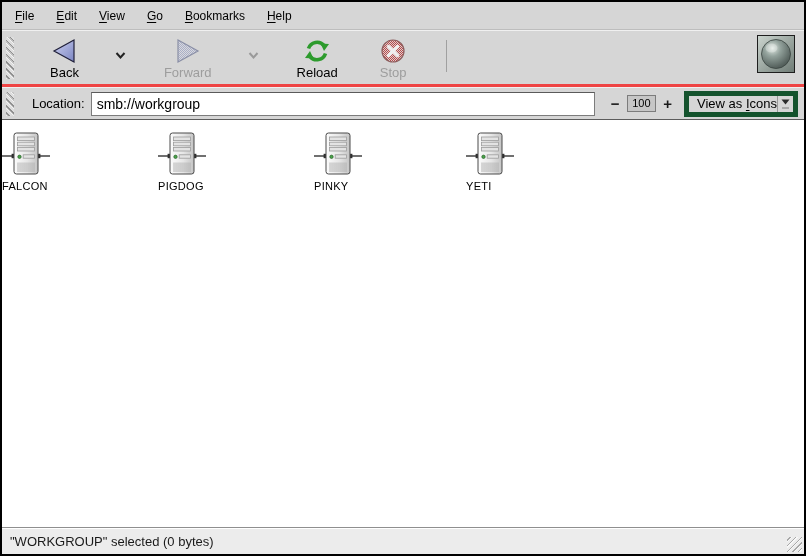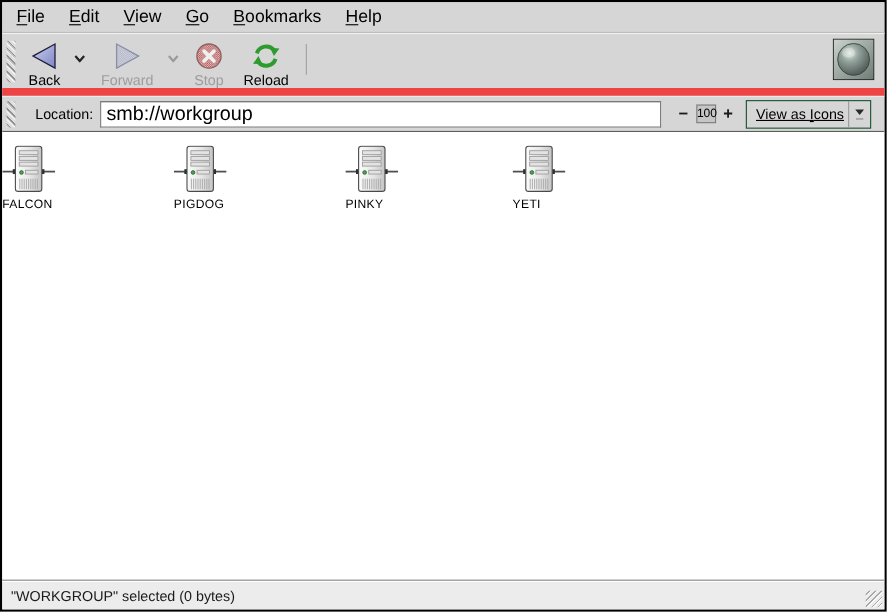--- a/index.html
+++ b/index.html
@@ -16,33 +16,34 @@
 
   
   .menubar {
     height: 28px; flex: 0 0 28px;
     display: flex; align-items: center;
     padding-left: 2px;
     background: #d6d6d6;
     border-bottom: 1px solid #bdbdbd;
   }
   .menu-item {
-    padding: 7px 11px; font-size: 16px; color: #000; cursor: default;
+    padding: 7px 11px; font-size: 12px; color: #000; cursor: default;
   }
   .u { text-decoration: underline; text-underline-offset: 2px; }
 
   
   .toolbar {
     flex: 0 0 57px; height: 57px;
     display: flex; align-items: stretch;
     padding: 3px 2px 2px 3px;
     background: #d6d6d6;
     border-top: 1px solid #f0f0f0;
-    border-bottom: 7px solid #ef4444;
+    border-bottom: 3px solid #ef4444;
     position: relative;
+    gap: 24px;
   }
   .handle {
     width: 8px; margin: 3px 2px 3px 1px; border-radius: 1px;
     background: repeating-linear-gradient(45deg,
       #f2f2f2 0 1px, #c2c2c2 1px 2px, #8f8f8f 2px 3px, #dedede 3px 5px);
   }
   .tbtn {
     display: flex; flex-direction: column; align-items: center;
     padding: 3px 7px 2px 7px; margin-left: 2px;
     border: 1px solid transparent; border-radius: 2px;
@@ -65,36 +66,36 @@
     background: #d6d6d6;
     border-top: 1px solid #f0f0f0;
     padding-right: 6px;
   }
   .locationbar .handle { height: 24px; margin-left: 4px; }
   .loc-label { font-size: 13px; color: #000; margin-left: 16px; white-space: nowrap; }
   .loc-input {
     width: 510px; height: 24px; margin-left: 6px;
     border: 1px solid #7c7c7c; border-top-color: #5a5a5a;
     background: #fff; font-family: "Liberation Sans", sans-serif;
-    font-size: 18px; color: #000; padding: 1px 5px; outline: none;
+    font-size: 14px; color: #000; padding: 1px 5px; outline: none;
   }
   .zoom-out, .zoom-in {
     font-size: 15px; font-weight: bold; color: #1a1a1a; line-height: 1;
     padding: 2px 3px; cursor: default;
   }
   .zoom-out { margin-left: 13px; }
   .zoom-level {
-    width: 18px; height: 17px; margin: 0 4px;
+    width: 30px; height: 17px; margin: 0 4px;
     background: #c6c6c6; border: 1px solid #7c7c7c;
-    font-size: 11px; color: #000; text-align: right; line-height: 15px;
+    font-size: 11px; color: #000; text-align: center; line-height: 15px;
   }
   .view-as {
     margin-left: 9px; width: 114px; height: 26px;
-    background: #d6d6d6; border: 1px solid #14532d;
-    display: flex; align-items: center; text-decoration: underline;
+    background: #d6d6d6; border: 5px solid #14532d;
+    display: flex; align-items: center;
   }
   .view-as-label { flex: 1; font-size: 13px; color: #000; padding-left: 8px; white-space: nowrap; }
   .view-as-ind {
     width: 20px; height: 100%; border-left: 1px solid #999;
     display: flex; flex-direction: column; align-items: center; justify-content: center; gap: 2px;
   }
 
   
   .content {
     flex: 1 1 auto; background: #fff;
@@ -199,41 +200,41 @@
       </span>
       <span class="tlabel">Forward</span>
     </div>
     <div class="tchevron">
       <svg width="11" height="7" viewBox="0 0 11 7">
           <polyline points="1.5,1 5.5,5.5 9.5,1" fill="none" stroke="#9a9a9a" stroke-width="2"></polyline>
         </svg>
     </div>
 
 
-    <div class="tbtn disabled">
-      <span class="ticon">
-        <svg width="26" height="26" viewBox="0 0 26 26">
-          <circle cx="13" cy="13" r="11" fill="url(#pChkRed)" stroke="#8d5f5f" stroke-width="1.2"></circle>
-          <line x1="8.5" y1="8.5" x2="17.5" y2="17.5" stroke="#efefef" stroke-width="3.4" stroke-linecap="round"></line>
-          <line x1="17.5" y1="8.5" x2="8.5" y2="17.5" stroke="#efefef" stroke-width="3.4" stroke-linecap="round"></line>
-        </svg>
-      </span>
-      <span class="tlabel">Stop</span>
-    </div>
-
     <div class="tbtn">
       <span class="ticon">
         <svg width="26" height="26" viewBox="0 0 26 26">
           <path d="M4.5,10.5 A9,9 0 0 1 20,7.5" fill="none" stroke="#2d9b2d" stroke-width="3.6"></path>
           <polygon points="16.5,5.5 25,6 20,13" fill="#2d9b2d"></polygon>
           <path d="M21.5,15.5 A9,9 0 0 1 6,18.5" fill="none" stroke="#2d9b2d" stroke-width="3.6"></path>
           <polygon points="9.5,20.5 1,20 6,13" fill="#2d9b2d"></polygon>
         </svg>
       </span>
       <span class="tlabel">Reload</span>
+    </div>
+
+    <div class="tbtn disabled">
+      <span class="ticon">
+        <svg width="26" height="26" viewBox="0 0 26 26">
+          <circle cx="13" cy="13" r="11" fill="url(#pChkRed)" stroke="#8d5f5f" stroke-width="1.2"></circle>
+          <line x1="8.5" y1="8.5" x2="17.5" y2="17.5" stroke="#efefef" stroke-width="3.4" stroke-linecap="round"></line>
+          <line x1="17.5" y1="8.5" x2="8.5" y2="17.5" stroke="#efefef" stroke-width="3.4" stroke-linecap="round"></line>
+        </svg>
+      </span>
+      <span class="tlabel">Stop</span>
     </div>
 
     <div class="tsep"></div>
 
 
     <div class="throbber">
       <svg width="38" height="38" viewBox="0 0 38 38">
         <rect x="0.5" y="0.5" width="37" height="37" fill="url(#gOrbBg)" stroke="#1e1e1e"></rect>
         <circle cx="19" cy="19" r="14.5" fill="url(#gOrb)" stroke="#39423f" stroke-width="0.8"></circle>
         <ellipse cx="14.5" cy="13" rx="6" ry="4.5" fill="#ffffff" opacity="0.28"></ellipse>

